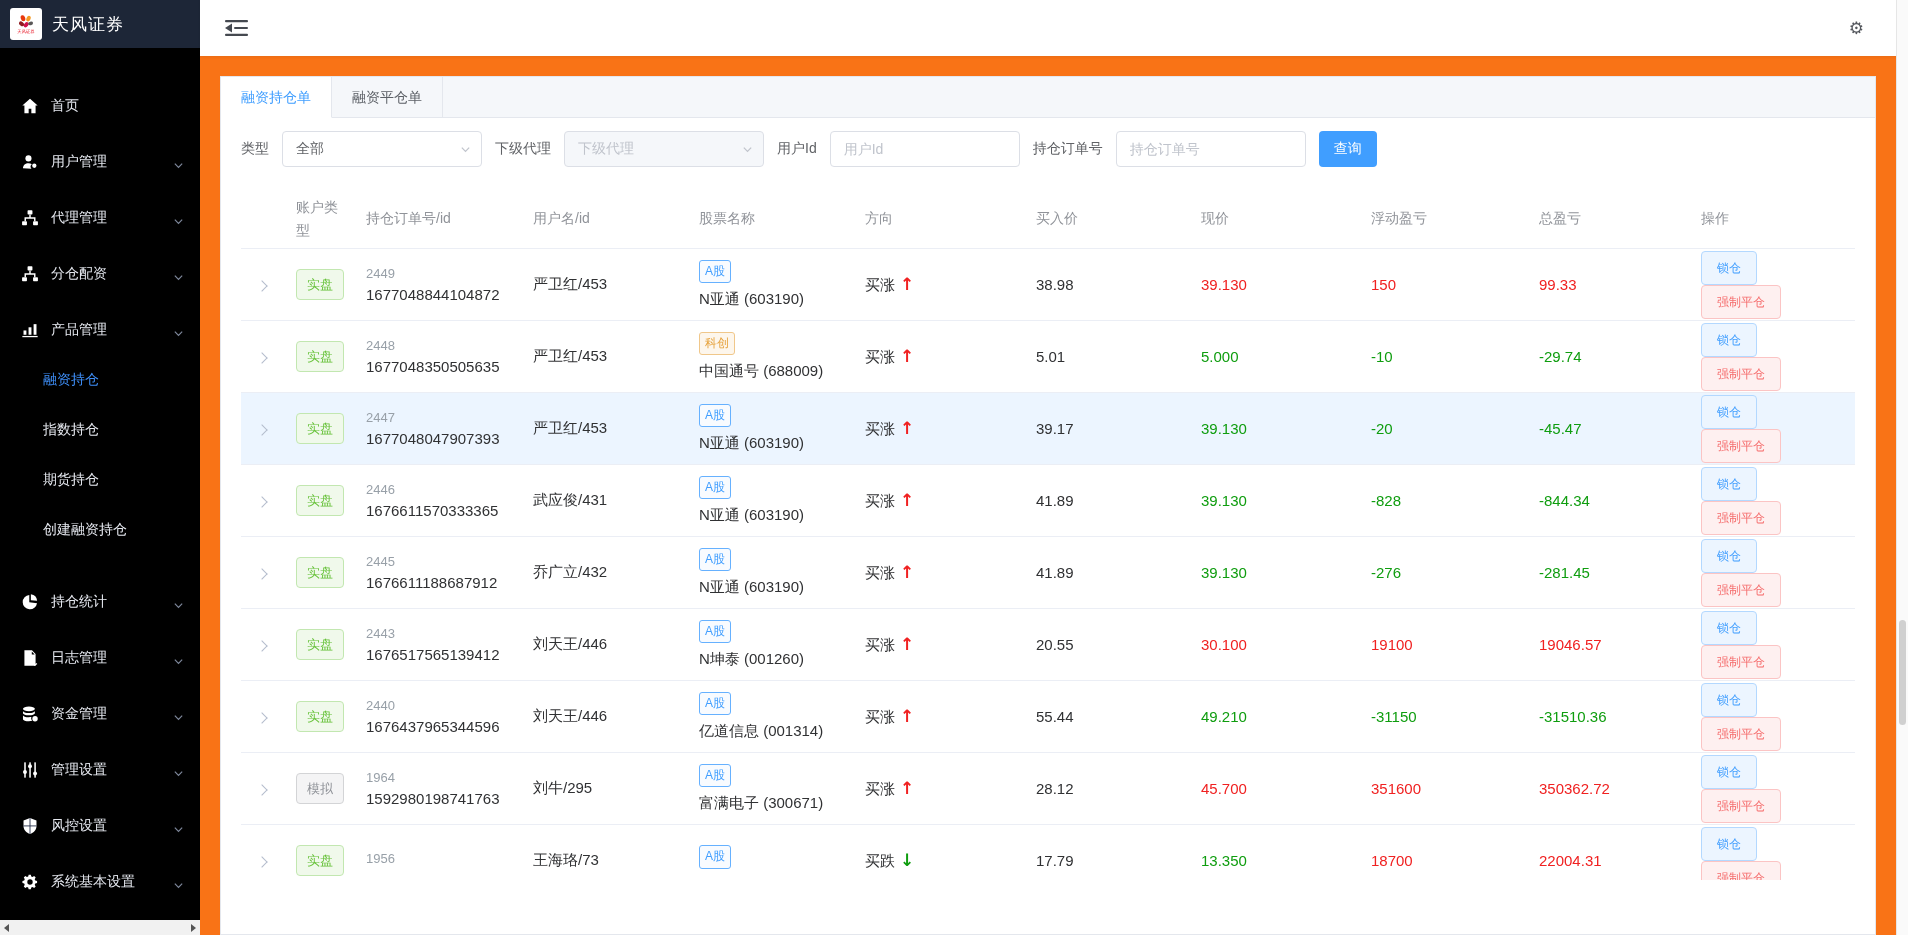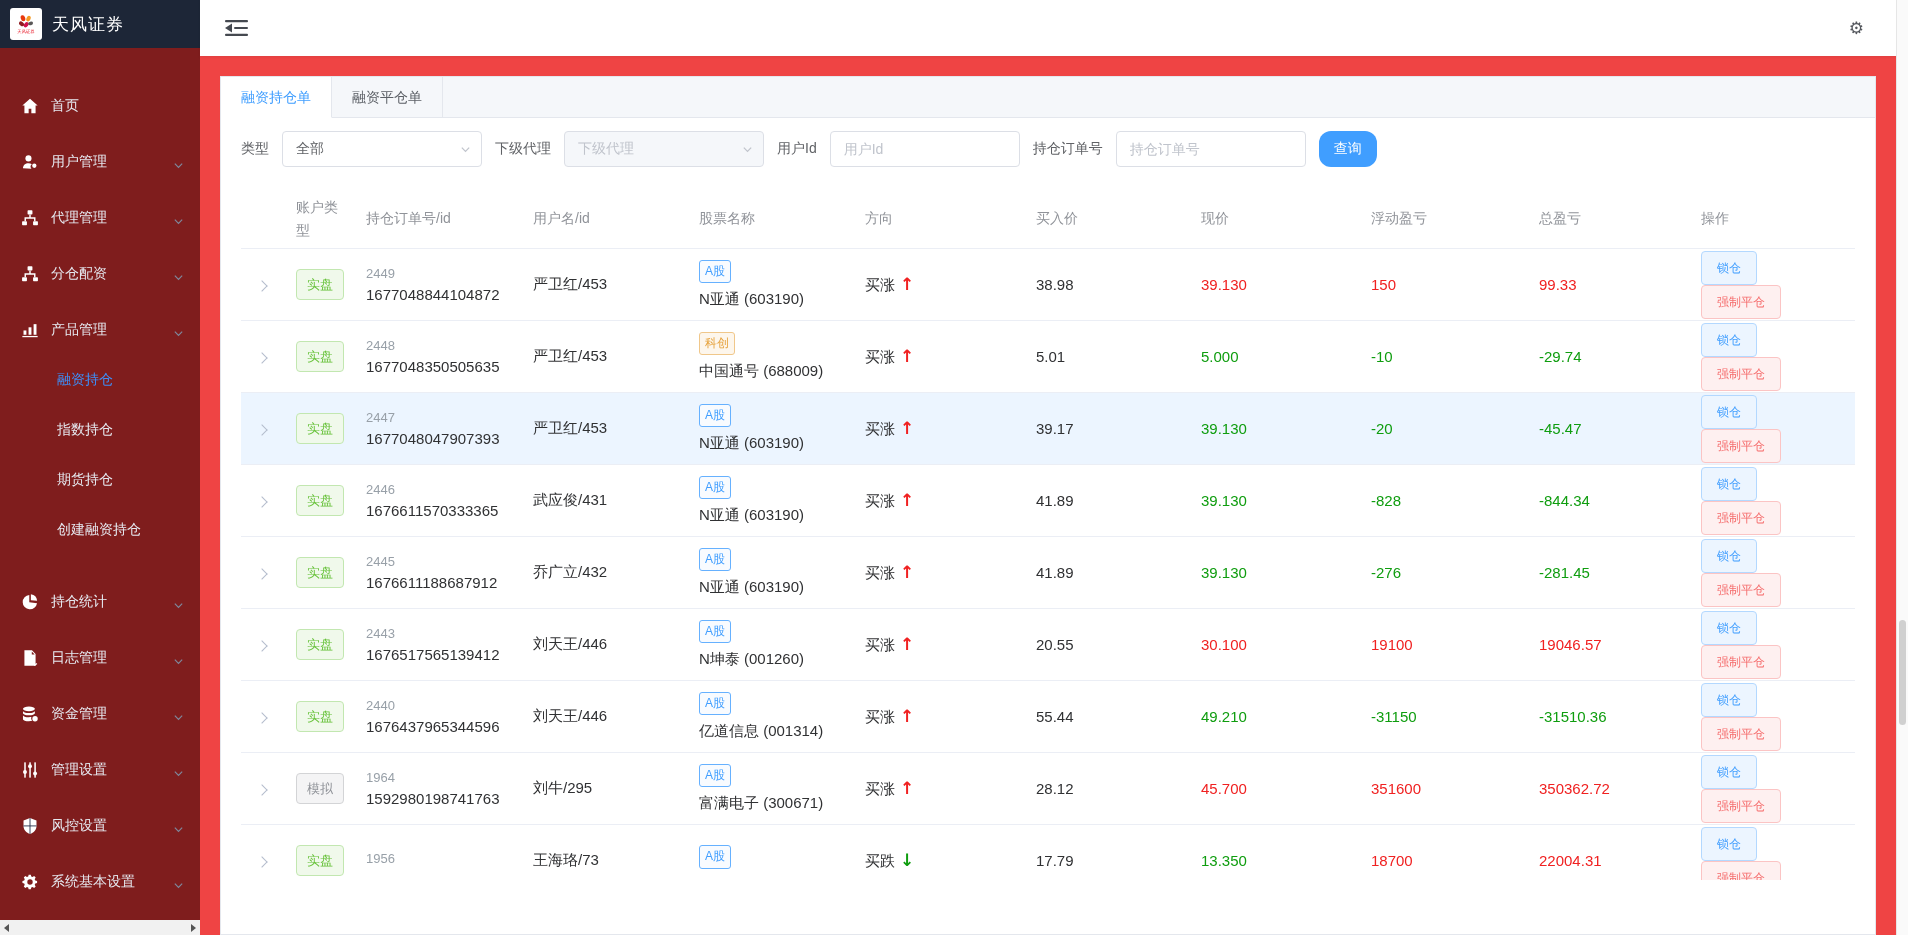--- a/index.html
+++ b/index.html
@@ -1,62 +1,62 @@
 <!DOCTYPE html>
 <html><head>
 <meta charset="utf-8">
 <style>
   *{box-sizing:border-box;margin:0;padding:0}
   html,body{width:1908px;height:935px;overflow:hidden}
   body{font-family:"Liberation Sans","DejaVu Sans",sans-serif;display:flex;background:#f0f2f5;position:relative}
 
   
-  .sidebar{width:200px;min-width:200px;background:#7f1d1d;position:relative;overflow:hidden}
+  .sidebar{width:200px;min-width:200px;background:#000000;position:relative;overflow:hidden}
   .logo-row{height:48px;background:#1d2637;display:flex;align-items:center;padding:0 10px;gap:10px}
   .logo-box{width:32px;height:32px;background:#fff;border-radius:3px;display:flex;flex-direction:column;align-items:center;justify-content:center;overflow:hidden}
   .logo-caption{font-size:6px;line-height:1;color:#e60012;transform:scale(.72);white-space:nowrap}
   .logo-title{font-size:17px;color:#fff;letter-spacing:1px}
   nav.menu{padding-top:11px}
   .mi{height:56px;display:flex;align-items:flex-end;padding:0 16px 0 21px;font-size:14px;color:#e6e9f0;cursor:pointer}
   .mi .ic{width:18px;height:18px;margin-right:12px;color:#fff;flex:none;display:flex;align-items:center;justify-content:center}
   .mi .ic svg{width:18px;height:18px;fill:currentColor}
   .mi .lbl{flex:1;white-space:nowrap}
   .chev{color:#7e889c;display:flex;align-items:center}
   .chev svg{width:11px;height:11px;stroke:currentColor}
   .chev.up svg{transform:rotate(180deg)}
   .submenu{padding-top:16px}
-  .smi{height:50px;display:flex;align-items:center;padding-left:57px;font-size:14px;color:#e6e9f0;cursor:pointer;white-space:nowrap}
+  .smi{height:50px;display:flex;align-items:center;padding-left:43px;font-size:14px;color:#e6e9f0;cursor:pointer;white-space:nowrap}
   .smi.active{color:#3e8ef7}
   .sb-hscroll{position:absolute;left:0;bottom:0;width:200px;height:15px;background:#f1f1f1;display:flex;align-items:center;justify-content:space-between;padding:0 4px;z-index:5}
   .tri-l{width:0;height:0;border-right:5px solid #555;border-top:4px solid transparent;border-bottom:4px solid transparent}
   .tri-r{width:0;height:0;border-left:5px solid #555;border-top:4px solid transparent;border-bottom:4px solid transparent}
 
   
   .main{flex:1;display:flex;flex-direction:column;min-width:0}
   .topbar{height:56px;background:#fff;display:flex;align-items:center;justify-content:space-between;padding:0 44px 0 25px;box-shadow:0 1px 3px rgba(0,0,0,.07);position:relative;z-index:2}
   .collapse-btn{cursor:pointer;color:#454950;display:flex;align-items:center}
   .gear-btn{font-size:17px;color:#55585e;cursor:pointer;font-family:"DejaVu Sans",sans-serif}
-  .content{flex:1;padding:20px 32px 0 20px;background:#ef4444;overflow:hidden}
+  .content{flex:1;padding:20px 32px 0 20px;background:#f97316;overflow:hidden}
   .card{background:#fff;border:1px solid #e4e7ed;height:100%;overflow:hidden}
 
   
   .tabs{display:flex;height:41px;background:#f5f7fa}
   .tab{padding:0 20px;line-height:40px;font-size:14px;color:#5c6066;border-right:1px solid #e4e7ed;border-bottom:1px solid #e4e7ed;cursor:pointer}
   .tab.active{background:#fff;color:#409eff;border-bottom-color:#fff}
   .tabs-rest{flex:1;border-bottom:1px solid #e4e7ed}
 
   
   .filter-row{display:flex;align-items:center;padding:13px 20px 12px}
   .f-label{font-size:14px;color:#606266;margin-right:13px;white-space:nowrap}
   .sel{width:200px;height:36px;border:1px solid #dcdfe6;border-radius:4px;display:flex;align-items:center;justify-content:space-between;padding:0 10px 0 13px;font-size:14px;color:#606266;background:#fff;margin-right:13px;cursor:pointer}
   .sel.disabled{background:#f5f7fa;color:#c0c4cc}
   .sel .chev{color:#c0c4cc}
   .inp{width:190px;height:36px;border:1px solid #dcdfe6;border-radius:4px;padding:0 13px;font-size:14px;color:#606266;margin-right:13px;outline:none}
   .inp::placeholder{color:#c0c4cc}
-  .btn-search{width:58px;height:36px;background:#409eff;color:#fff;border:none;border-radius:12px;font-size:14px;cursor:pointer}
+  .btn-search{width:58px;height:36px;background:#409eff;color:#fff;border:none;border-radius:4px;font-size:14px;cursor:pointer}
 
   
   .table{margin-top:10px;padding:0 20px}
   .grid-row{display:grid;grid-template-columns:55px 70px 167px 166px 166px 171px 165px 170px 168px 162px 1fr;align-items:center}
   .thead{min-height:60px;color:#909399;font-size:14px;border-bottom:1px solid #ebeef5}
   .th-wrap{display:inline-block;width:48px;line-height:1.6}
   .tbody{height:631px;overflow:hidden}
   .row{min-height:72px;border-bottom:1px solid #ebeef5;font-size:15px;color:#303133}
   .row.hl{background:#ecf5ff}
   .c-arrow{padding-left:17px}

